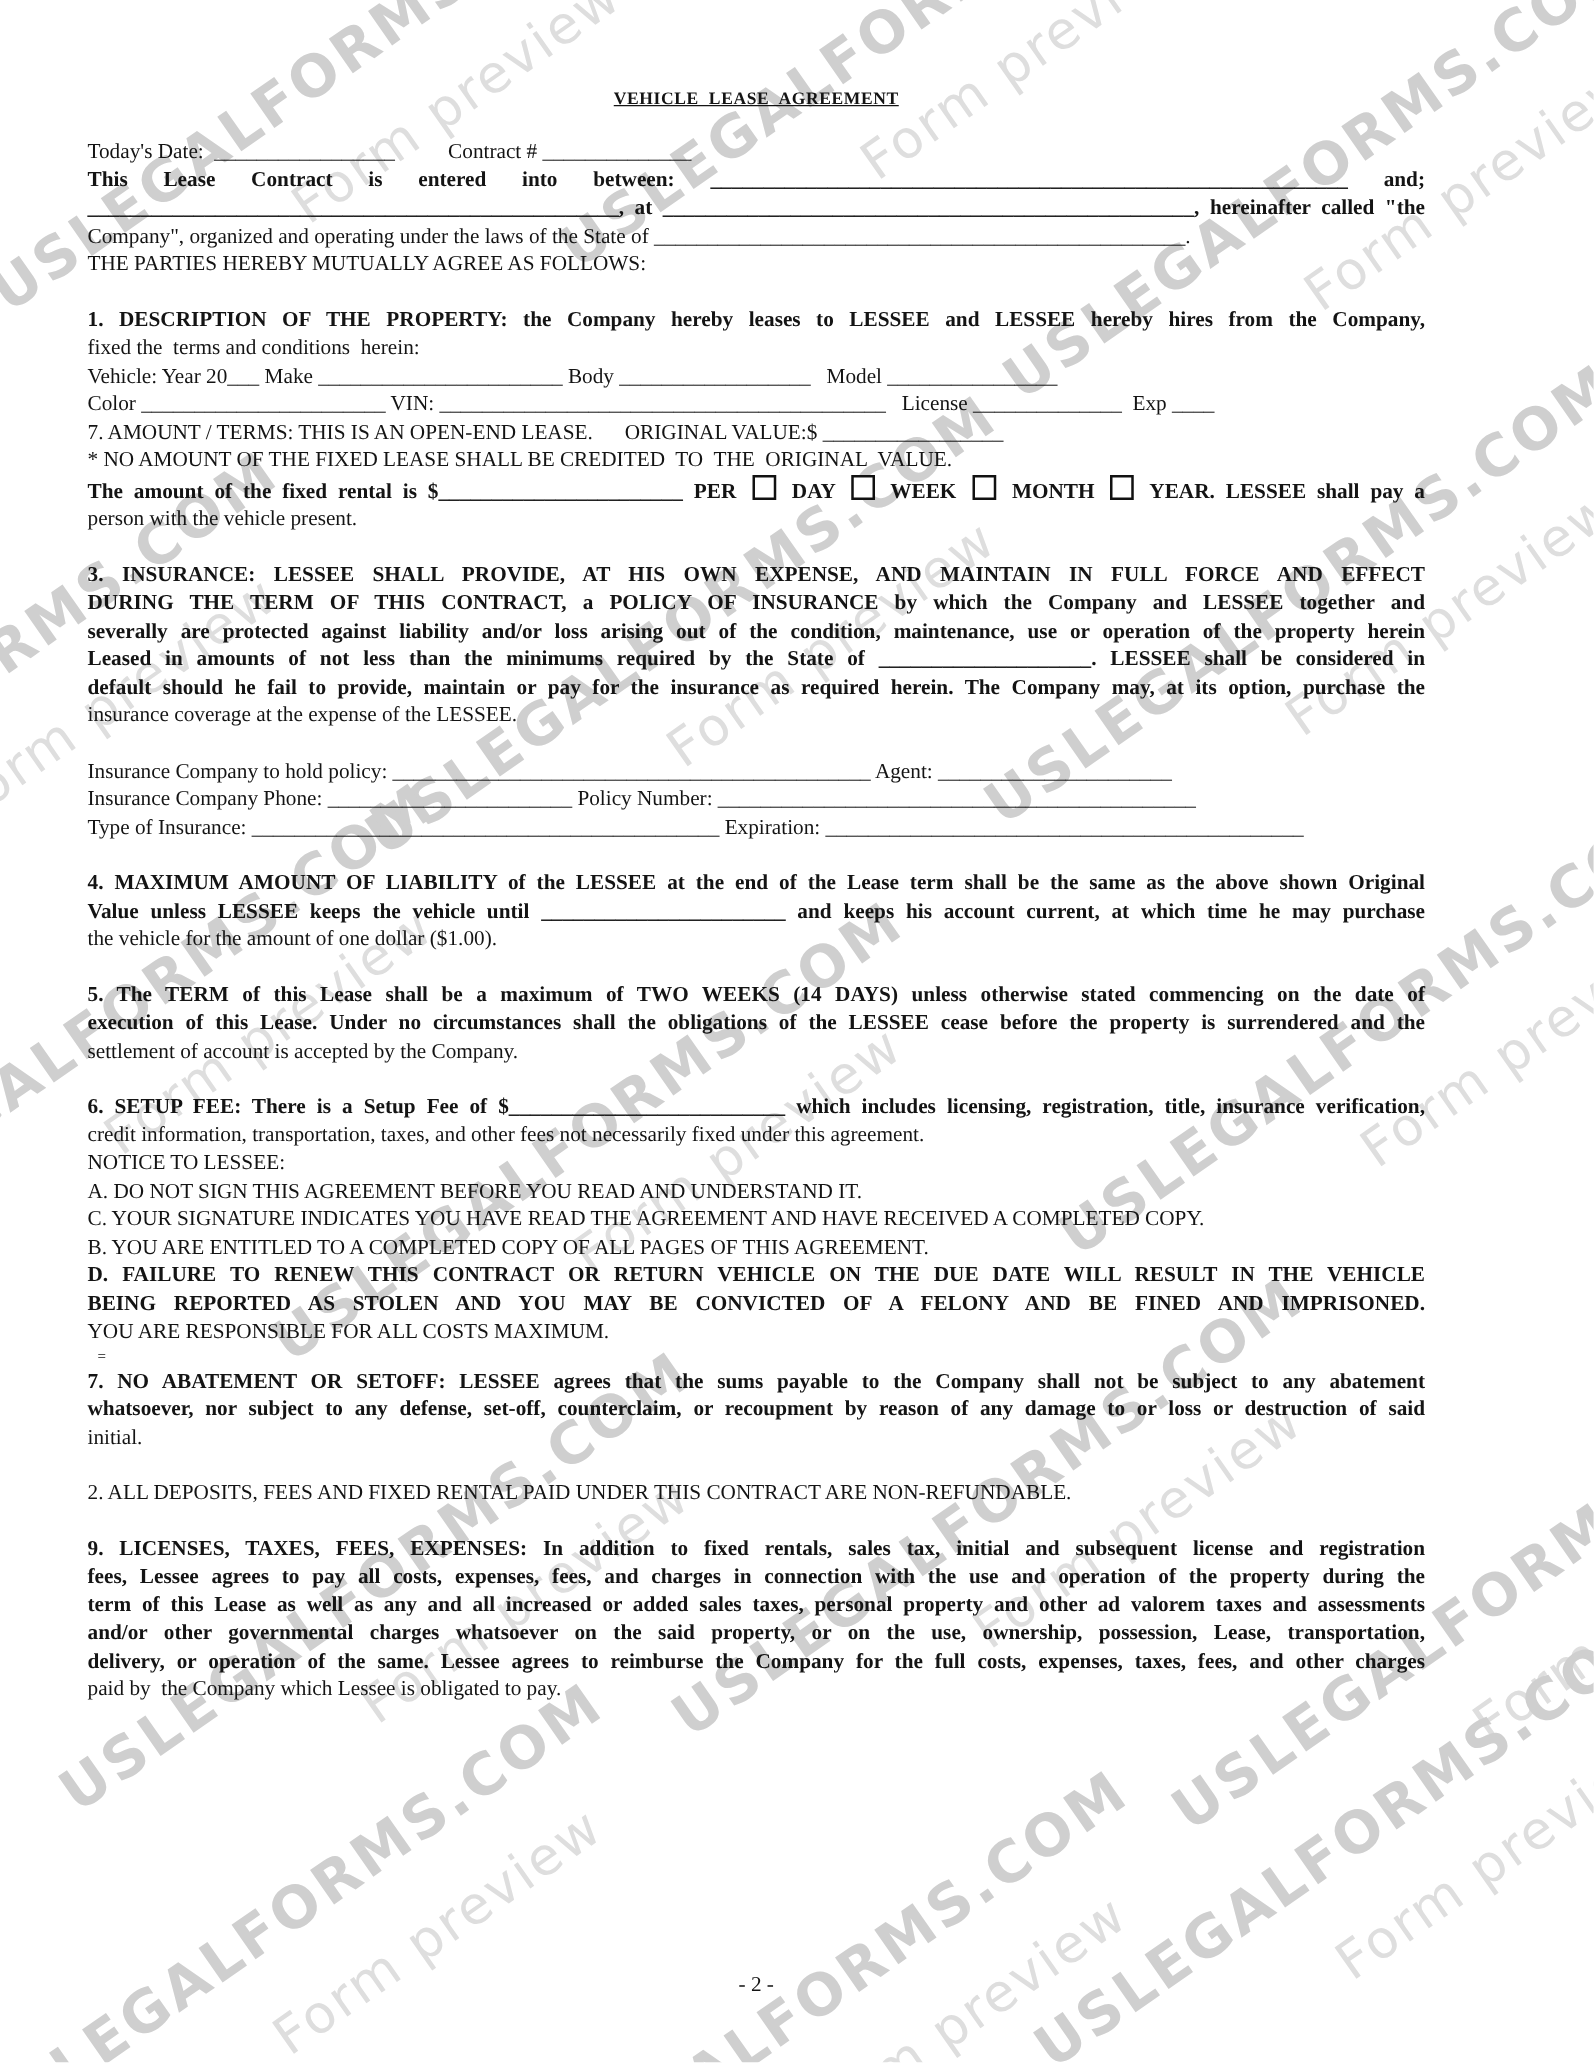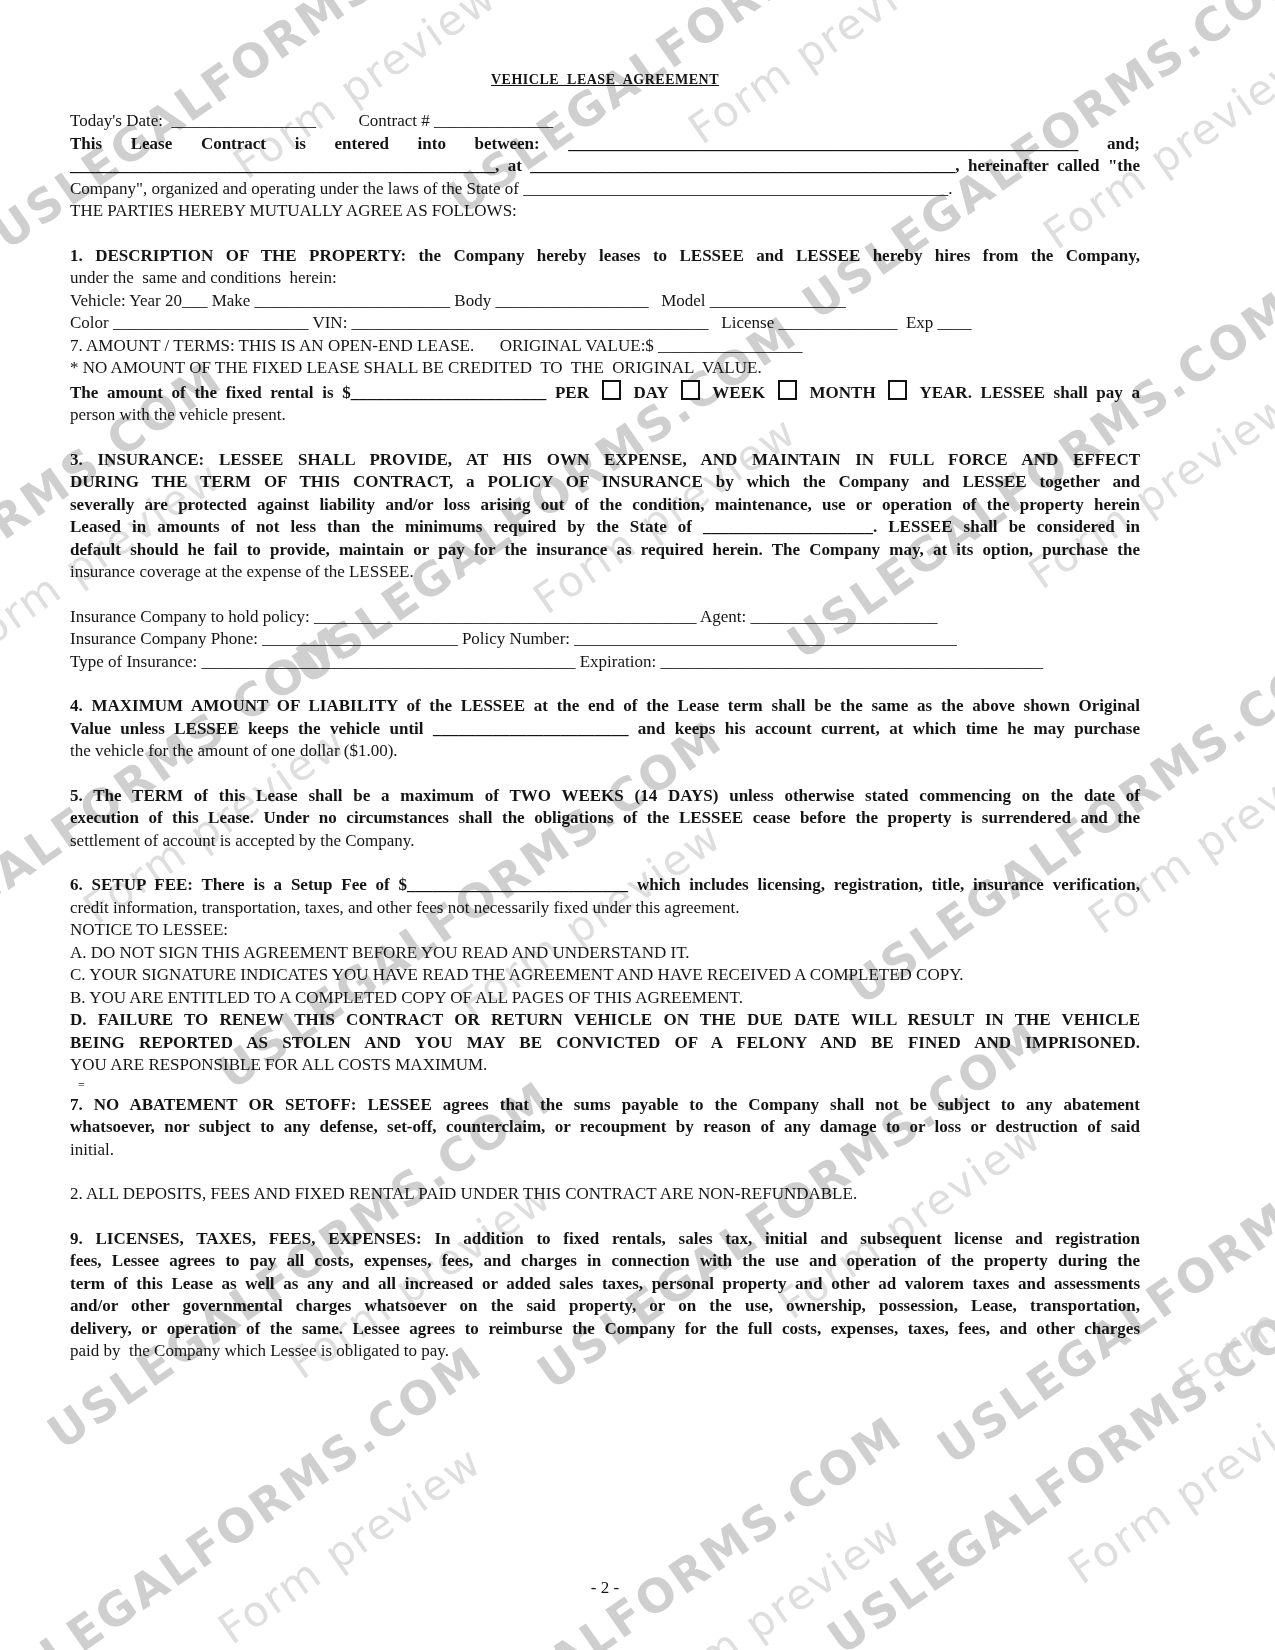--- a/index.html
+++ b/index.html
@@ -111,21 +111,21 @@
   <div class="content">
     <div class="title">VEHICLE  LEASE  AGREEMENT</div>
     <div class="doc-body">
         <div class="ln">Today's Date:  _________________          Contract # ______________</div>
         <div class="jl">This Lease Contract is entered into between: ____________________________________________________________ and;</div>
         <div class="jl">__________________________________________________, at __________________________________________________, hereinafter called "the</div>
         <div class="ln">Company", organized and operating under the laws of the State of __________________________________________________.</div>
         <div class="ln">THE PARTIES HEREBY MUTUALLY AGREE AS FOLLOWS:</div>
         <div class="gap"></div>
         <div class="jl">1. DESCRIPTION OF THE PROPERTY: the Company hereby leases to LESSEE and LESSEE hereby hires from the Company,</div>
-        <div class="ln">under the  same and conditions  herein:</div>
+        <div class="ln">fixed the  terms and conditions  herein:</div>
         <div class="ln">Vehicle: Year 20___ Make _______________________ Body __________________   Model ________________</div>
         <div class="ln">Color _______________________ VIN: __________________________________________   License ______________  Exp ____</div>
         <div class="ln">7. AMOUNT / TERMS: THIS IS AN OPEN-END LEASE.      ORIGINAL VALUE:$ _________________</div>
         <div class="ln">* NO AMOUNT OF THE FIXED LEASE SHALL BE CREDITED  TO  THE  ORIGINAL  VALUE.</div>
         <div class="jl">The amount of the fixed rental is $_______________________ PER <span class="cb"></span> DAY <span class="cb"></span> WEEK <span class="cb"></span> MONTH <span class="cb"></span> YEAR.  LESSEE shall pay a</div>
         <div class="ln">person with the vehicle present.</div>
         <div class="gap"></div>
         <div class="jl">3. INSURANCE: LESSEE SHALL PROVIDE, AT HIS OWN EXPENSE, AND MAINTAIN IN FULL FORCE AND EFFECT</div>
         <div class="jl">DURING THE TERM OF THIS CONTRACT, a POLICY OF INSURANCE by which the Company and LESSEE together and</div>
         <div class="jl">severally are protected against liability and/or loss arising out of the condition, maintenance, use or operation of the property herein</div>

